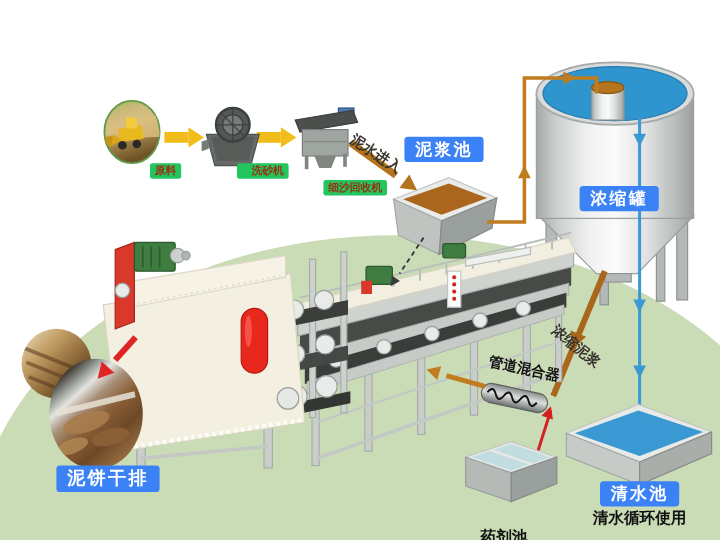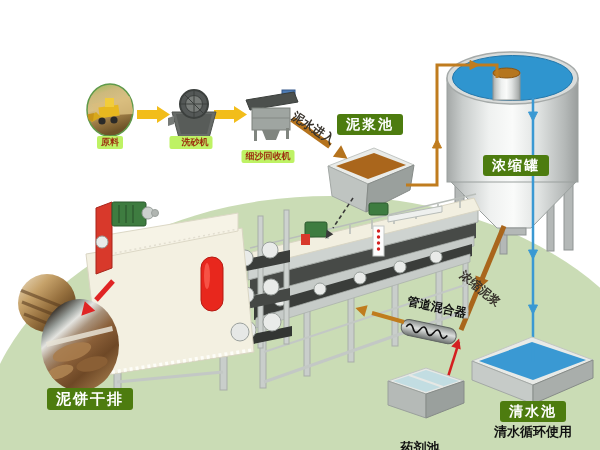--- a/index.html
+++ b/index.html
@@ -1,22 +1,22 @@
 <!DOCTYPE html>
 <html><head>
 <meta charset="utf-8">
 <style>
   html,body{margin:0;padding:0;background:#fff;}
   #stage{position:relative;width:600px;height:450px;overflow:hidden;background:#ffffff;
          font-family:"Liberation Sans",sans-serif;}
   #scene{position:absolute;left:0;top:0;}
   .lbl{position:absolute;white-space:nowrap;line-height:1.2;}
-  .lbl-y{background:#bef264;color:#9c2f10;font-size:9px;font-weight:bold;
-         padding:1px 4px;border-radius:2px;transform:translateX(-50%);}
-  .lbl-g{background:#4d7c0f;color:#ffffff;font-size:14px;font-weight:bold;
+  .lbl-y{background:#22c55e;color:#9c2f10;font-size:9px;font-weight:bold;
+         padding:1px 4px;border-radius:2px;transform:translateX(-50%);margin-left:28px;}
+  .lbl-g{background:#3b82f6;color:#ffffff;font-size:14px;font-weight:bold;
          padding:2px 9px;border-radius:3px;letter-spacing:2px;transform:translateX(-50%);}
   .lbl-g.big{font-size:15px;margin-left:16px;}
   .lbl-rot{font-size:12px;font-weight:bold;color:#38332c;transform-origin:left top;}
   .lbl-k{color:#111;font-weight:bold;font-size:13px;transform:translateX(-50%);}
 </style>
 </head>
 <body>
 
 <div id="stage">
 

